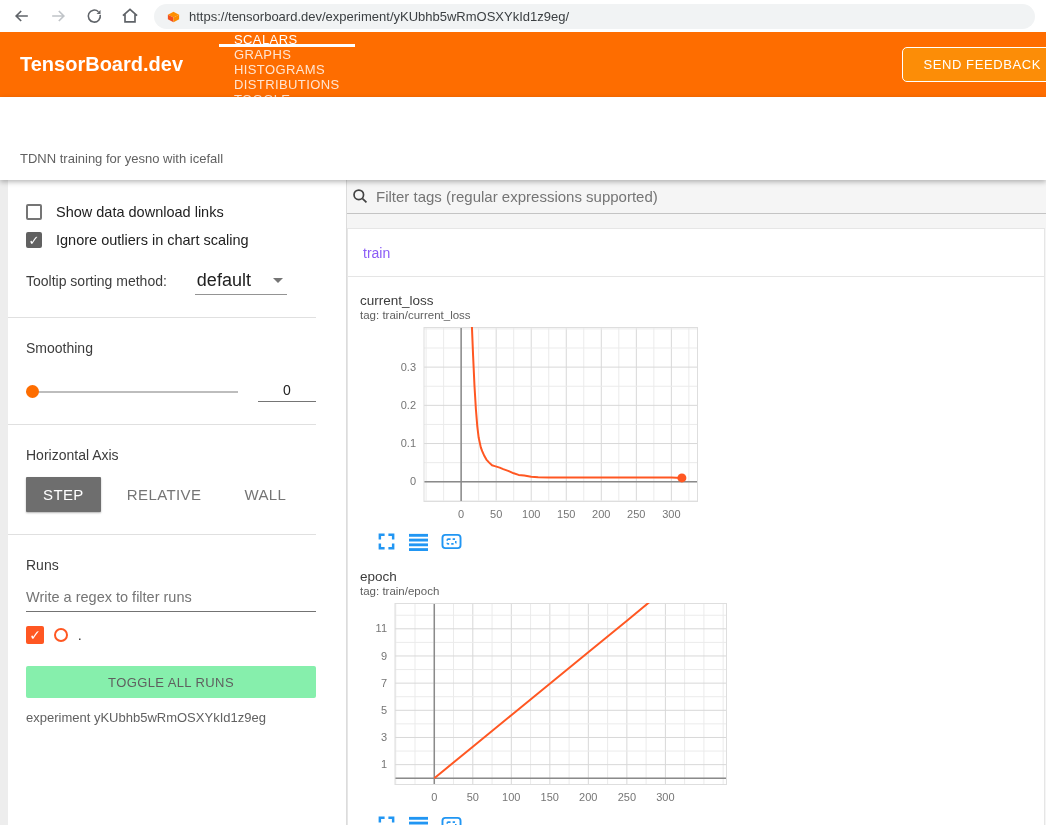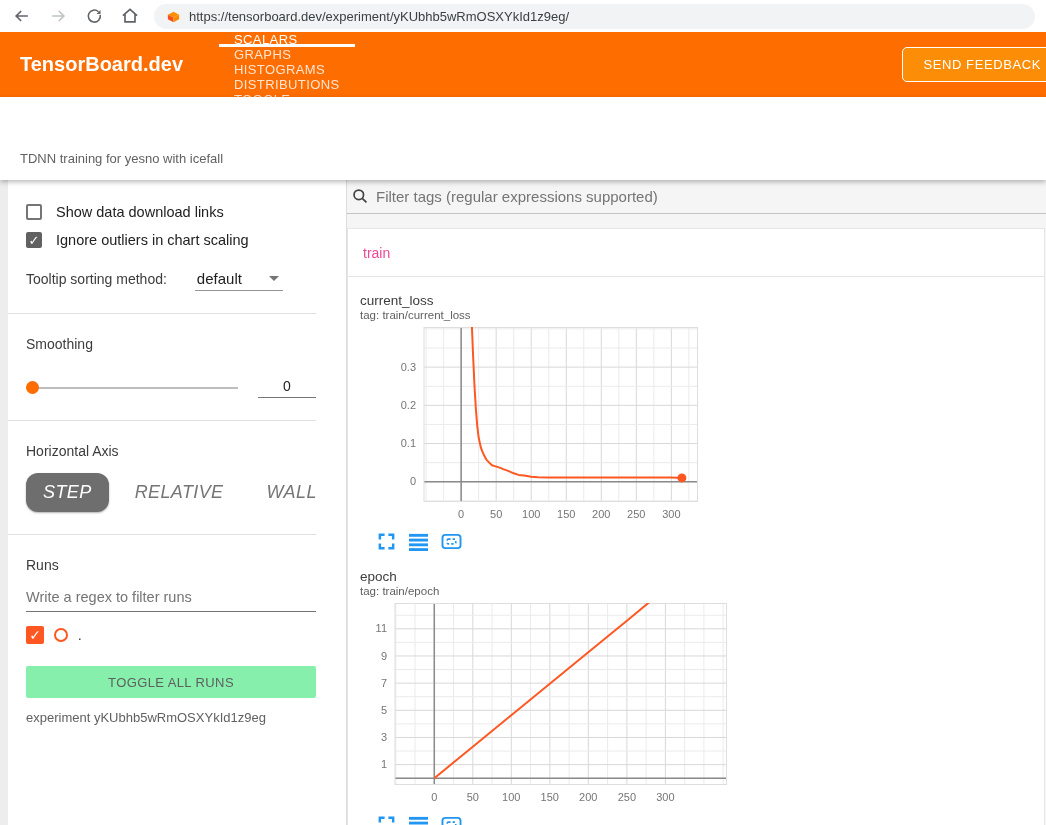--- a/index.html
+++ b/index.html
@@ -40,32 +40,32 @@
 
   .chk-row { display:flex; align-items:center; margin-bottom:12px; cursor:pointer; }
   .chk { width:16px; height:16px; border:2px solid #757575; border-radius:2px; margin-right:14px; flex:0 0 16px;
          display:flex; align-items:center; justify-content:center; font-size:13px; color:#fff; }
   .chk.checked { background:#616161; border-color:#616161; }
   .chk-label { font-size:14.5px; color:#212121; }
 
   .tooltip-row { display:flex; align-items:baseline; margin-top:22px;gap:18px; }
   .tooltip-label { font-size:14px; color:#3c3c3c; margin-right:10px; }
   .select { display:flex; align-items:center; border-bottom:1px solid #949494; padding:0 4px 3px 2px; min-width:88px; cursor:pointer; }
-  .select-value { font-size:15px; color:#212121; flex:1; }
+  .select-value { font-size:18px; color:#212121; flex:1;text-align:center; }
   .caret { width:0; height:0; border-left:5px solid transparent; border-right:5px solid transparent;
            border-top:5px solid #757575; margin-left:22px; }
 
   .sec-label { font-size:14px; color:#3c3c3c; padding:22px 0 0 0; }
   .slider-row { display:flex; align-items:center; margin-top:26px; }
   .slider-track { flex:1; height:2px; background:#bdbdbd; position:relative; margin-right:20px; cursor:pointer; }
   .slider-thumb { position:absolute; left:0; top:-6px; width:13px; height:13px; border-radius:50%; background:#fe6d00; }
   .slider-value { width:58px; border-bottom:1px solid #757575; text-align:center; font-size:14px; color:#212121; padding-bottom:3px; }
 
   .axis-btns { display:flex; align-items:center; margin-top:14px; }
-  .axis-btn { font-size:18px; letter-spacing:.4px; color:#757575; padding:9px 17px; border-radius:12px; cursor:pointer;font-style:italic; }
+  .axis-btn { font-size:15px; letter-spacing:.4px; color:#757575; padding:9px 17px; border-radius:1px; cursor:pointer; }
   .axis-btn.active { background:#6e6e6e; color:#fff; box-shadow:0 1px 2px rgba(0,0,0,.3); }
   .axis-btn + .axis-btn { margin-left:9px; }
 
   .regex-input { width:100%; border:none; outline:none; border-bottom:1px solid #737373; font-size:14.5px;
                  color:#212121; padding:4px 0 6px 0; margin-top:12px; background:transparent;
                  font-family:"Liberation Sans", sans-serif; }
   .regex-input::placeholder { color:#757575; }
   .run-row { display:flex; align-items:center; margin-top:14px; }
   .run-chk { width:18px; height:18px; background:#ff5722; border-radius:2px; color:#fff; font-size:14px;
              display:flex; align-items:center; justify-content:center; cursor:pointer; }
@@ -77,21 +77,21 @@
   .exp-id { font-size:13px; color:#616161; margin-top:12px; white-space:nowrap; }
 
   
   .main { flex:1; background:#f5f5f5; overflow:hidden; }
   .filter-row { display:flex; align-items:center; height:34px; border-bottom:1px solid #c4c4c4; padding-left:5px; }
   .filter-input { flex:1; border:none; outline:none; background:transparent; font-size:15px; color:#0f172a;
                   margin-left:7px; font-family:"Liberation Sans", sans-serif; }
   .filter-input::placeholder { color:#757575; }
 
   .card { margin-top:14px; background:#fff; border:1px solid #e6e6e6; width:698px; overflow:hidden; }
-  .card-header { padding:16px 16px 15px 15px; font-size:14px; color:#ec4899; border-bottom:1px solid #e5e5e5; cursor:pointer; }
+  .card-header { padding:16px 16px 15px 15px; font-size:14px; color:#8b5cf6; border-bottom:1px solid #e5e5e5; cursor:pointer; }
   .chart-grid { display:flex; flex-wrap:wrap; padding:4px 0 0 12px; }
   .chart-cell { width:343px; flex:0 0 343px; overflow:visible; }
   .chart-title { font-size:13.5px; color:#3c3c3c; margin:12px 0 1px 0; }
   .chart-tag { font-size:11.5px; color:#5f5f5f; }
   .chart-plot { margin-top:6px; }
   .chart-plot svg { display:block; }
   .chart-actions { display:flex; align-items:center; margin:8px 0 6px 17px; }
   .chart-actions .act { margin-right:13px; cursor:pointer; display:flex; }
 </style>
 </head>

